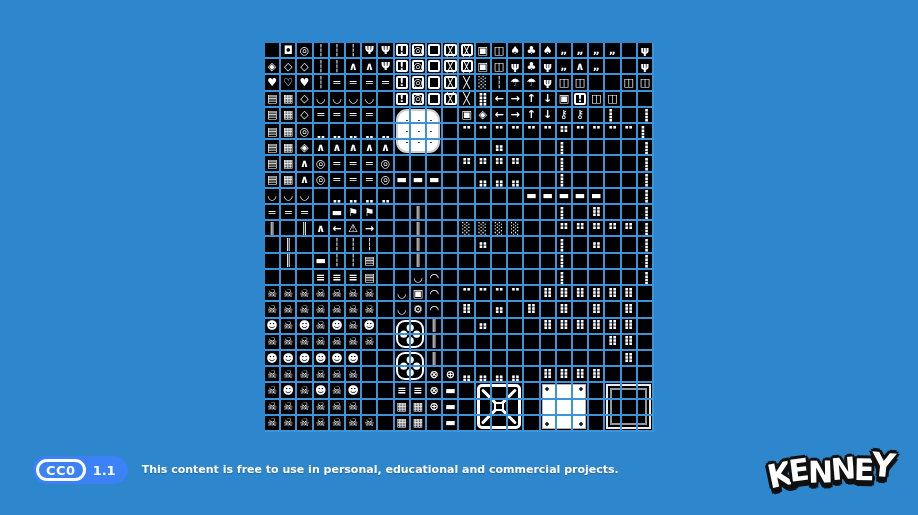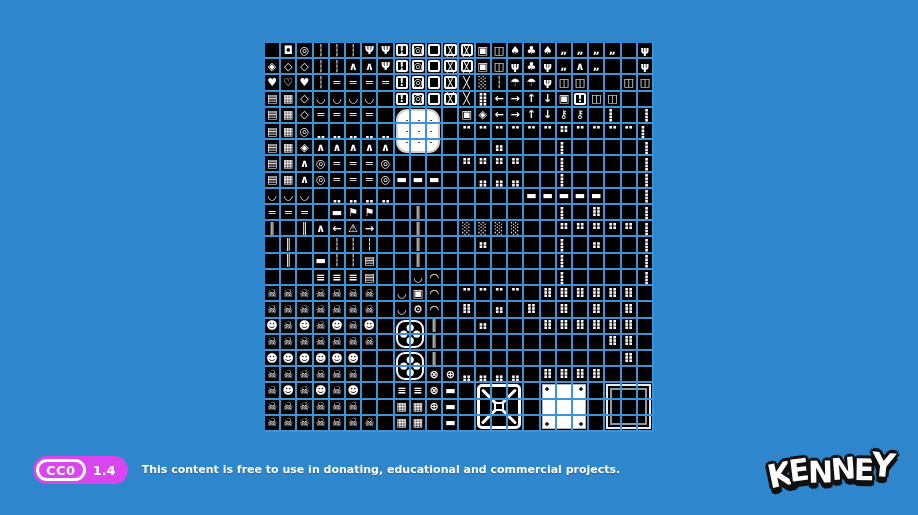--- a/index.html
+++ b/index.html
@@ -1398,28 +1398,28 @@
           <i class="d2"></i>
           <b></b>
         </div>
         <div class="ov white-square" style="left: 276.542px; top: 341.375px; width: 44.625px; height: 44.625px;"></div>
         <div class="ov black-square" style="left: 341.375px; top: 341.375px; width: 44.625px; height: 44.625px;"></div>
       </div>
     <div class="grid-lines" id="grid-lines" style="background-image: repeating-linear-gradient(to right, transparent 0px, transparent 14.21px, rgb(61, 147, 216) 14.21px, rgb(61, 147, 216) 16.208px), repeating-linear-gradient(transparent 0px, transparent 14.21px, rgb(61, 147, 216) 14.21px, rgb(61, 147, 216) 16.208px);"></div>
   </div>
 
   <div class="license">
-    <div class="pill" id="cc-pill" style="background: #d946ef;">
+    <div class="pill" id="cc-pill" style="background: #3b82f6;">
       <span class="cc-oval">
         <span>CC0</span>
       </span>
-      <span class="cc-ver">1.4</span>
+      <span class="cc-ver">1.1</span>
     </div>
     <div class="license-text">
-      <div>This content is free to use in donating, educational and commercial projects.</div>
+      <div>This content is free to use in personal, educational and commercial projects.</div>
     </div>
   </div>
 
   <div class="logo" id="kenney-logo">
       <span style="transform: rotate(-9deg) translateY(2px) scale(1.08);">K</span>
       <span style="transform: rotate(-4deg) translateY(-2px);">E</span>
       <span style="transform: rotate(2deg) translateY(1px);">N</span>
       <span style="transform: rotate(-2deg) translateY(-1px);">N</span>
       <span style="transform: rotate(4deg) translateY(1px);">E</span>
       <span style="transform: rotate(9deg) translateY(-3px) scale(1.1);">Y</span>

